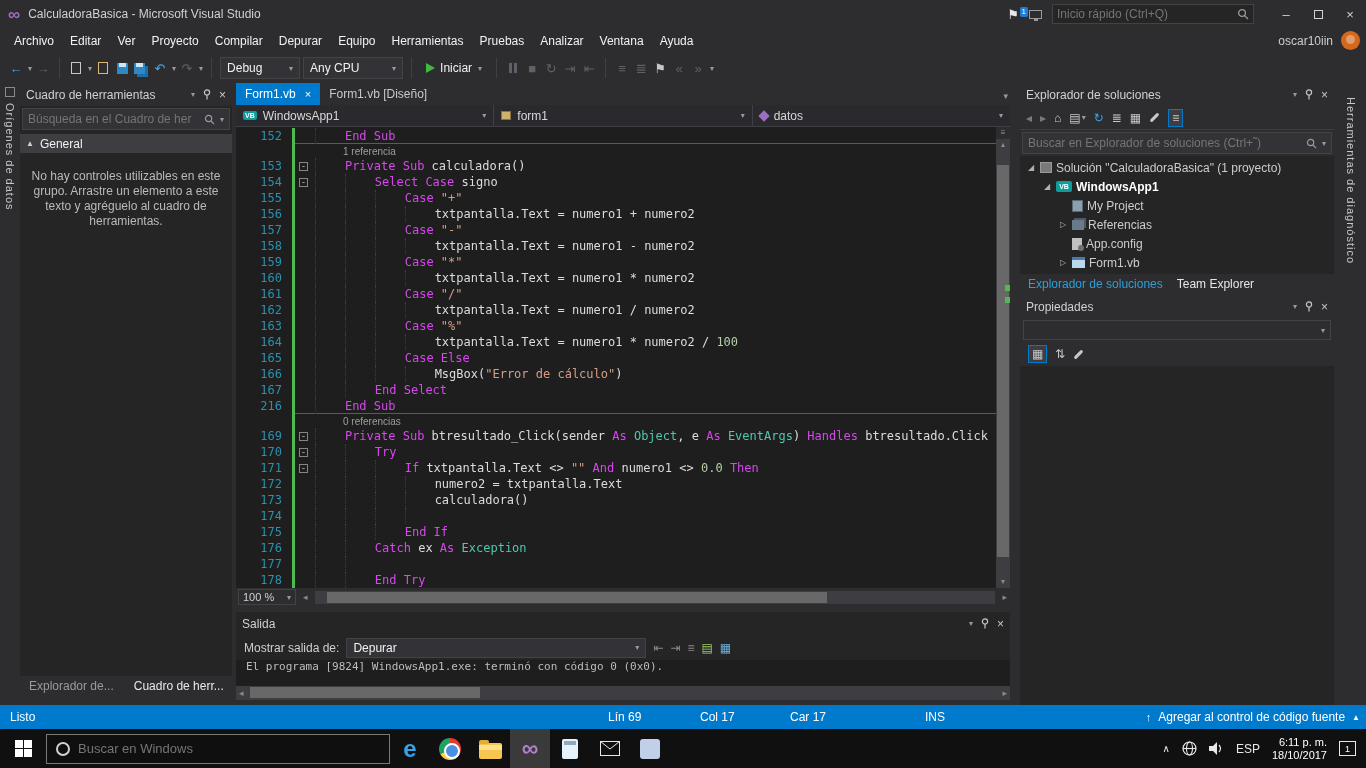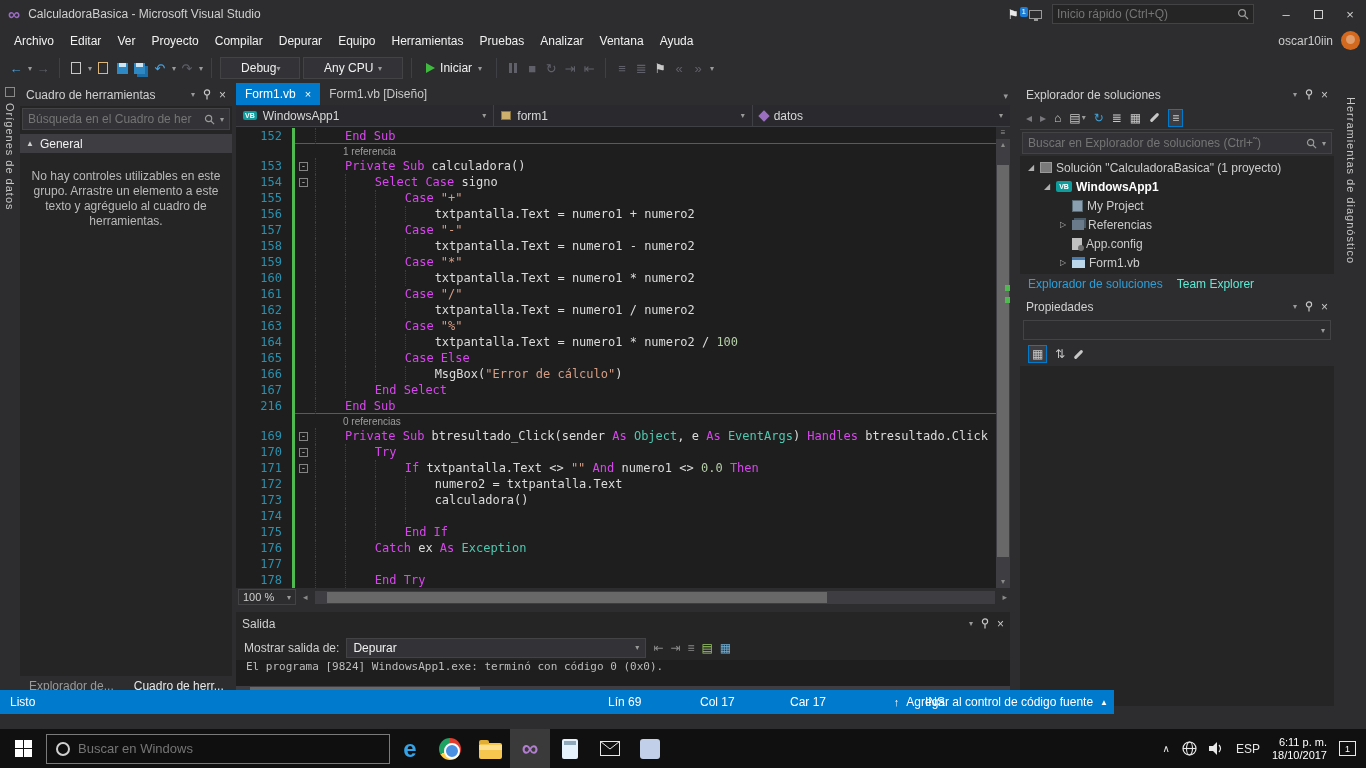--- a/index.html
+++ b/index.html
@@ -42,21 +42,21 @@
 
   
   .toolbar { position:absolute; left:0; top:53px; width:1366px; height:30px;
     background:#2d2d30; display:flex; align-items:center; padding-left:8px; gap:3px; }
   .tbi { display:inline-flex; align-items:center; justify-content:center; min-width:16px;
     height:22px; font-size:13px; color:#c8c8c8; }
   .tbi.blue { color:#4aa3e0; } .tbi.dis { color:#60606a; }
   .caret { font-size:8px; color:#9a9a9a; margin-left:1px; }
   .tsep { width:1px; height:20px; background:#3f3f46; margin:0 5px; }
   .combo { height:22px; background:#333337; border:1px solid #434346; display:flex;
-    align-items:center; padding:0 20px; color:#f1f1f1; }
+    align-items:center; padding:0 6px; color:#f1f1f1; }
   .combo .caret { margin-left:auto; }
   .combo.debug { width:80px; } .combo.cpu { width:100px; }
   .start-btn { display:flex; align-items:center; gap:5px; padding:0 6px; height:22px; color:#f1f1f1; }
   .play { width:0; height:0; border-left:9px solid #3fba3f; border-top:5px solid transparent; border-bottom:5px solid transparent; }
   .i-page { width:10px; height:12px; border:1px solid #c8c8c8; position:relative; }
   .i-save { width:11px; height:11px; background:#2d88c3; position:relative; }
   .i-save:after { content:""; position:absolute; left:2px; top:0; width:7px; height:4px; background:#cfe6f5; }
   .i-save2 { box-shadow:3px 3px 0 #1d6ea6; margin-right:3px; }
   .pausebars { display:inline-flex; gap:2px; }
   .pausebars i { width:3px; height:10px; background:#60606a; display:block; }
@@ -158,30 +158,30 @@
   .ticon { width:14px; height:12px; flex:none; display:flex; align-items:center; justify-content:center; }
   .ti-solution { background:#7a7a7a; height:11px; width:12px; border:1px solid #9a9a9a; }
   .ti-vb-project { background:#0e9c9c; color:#fff; font-size:7px; font-weight:bold; border-radius:2px; width:16px; height:11px; }
   .ti-my-project { background:#8aa0b0; width:11px; height:12px; border:1px solid #5a6a74; }
   .ti-references { background:#6a7a8a; width:12px; height:10px; box-shadow:2px -2px 0 #4a5a66; }
   .ti-app-config { background:#c0c0c0; width:10px; height:12px; position:relative; }
   .ti-app-config:after { content:""; position:absolute; right:-2px; bottom:-1px; width:6px; height:6px;
     border-radius:50%; background:#707070; }
   .ti-form { background:#bcd6ea; width:13px; height:11px; border-top:3px solid #4a7aaa; }
   .se-tabs { height:21px; display:flex; gap:14px; padding:3px 8px 0 8px; background:#2d2d30; }
-  .se-tab { color:#5eead4; } .se-tab.active { color:#2d9fd8; }
+  .se-tab { color:#e5e5e5; } .se-tab.active { color:#2d9fd8; }
   .props-combo { margin:2px 3px; height:20px; background:#2d2d30; border:1px solid #434346;
     display:flex; align-items:center; padding:0 5px; }
   .props-combo .caret { margin-left:auto; }
   .props-toolbar { height:24px; display:flex; align-items:center; gap:8px; padding:0 8px; color:#c8c8c8; }
   .props-body { flex:1; background:#252526; }
   .wrench { width:11px; height:3px; background:#c8c8c8; border-radius:2px; transform:rotate(-45deg); }
 
   
-  .statusbar { position:absolute; left:0; top:690px; width:1114px; height:24px; background:#007acc;
+  .statusbar { position:absolute; left:0; top:705px; width:1366px; height:24px; background:#007acc;
     color:#fff; display:flex; align-items:center; }
   .sb-abs { position:absolute; top:0; height:24px; display:flex; align-items:center; }
   .sb-right { right:6px; gap:7px; }
   .sb-up { font-size:11px; }
   .sb-chevron { font-size:8px; }
 
   
   .taskbar { position:absolute; left:0; top:729px; width:1366px; height:39px; background:#101010;
     display:flex; align-items:center; }
   .tk-start { width:46px; height:39px; display:flex; align-items:center; justify-content:center; }

